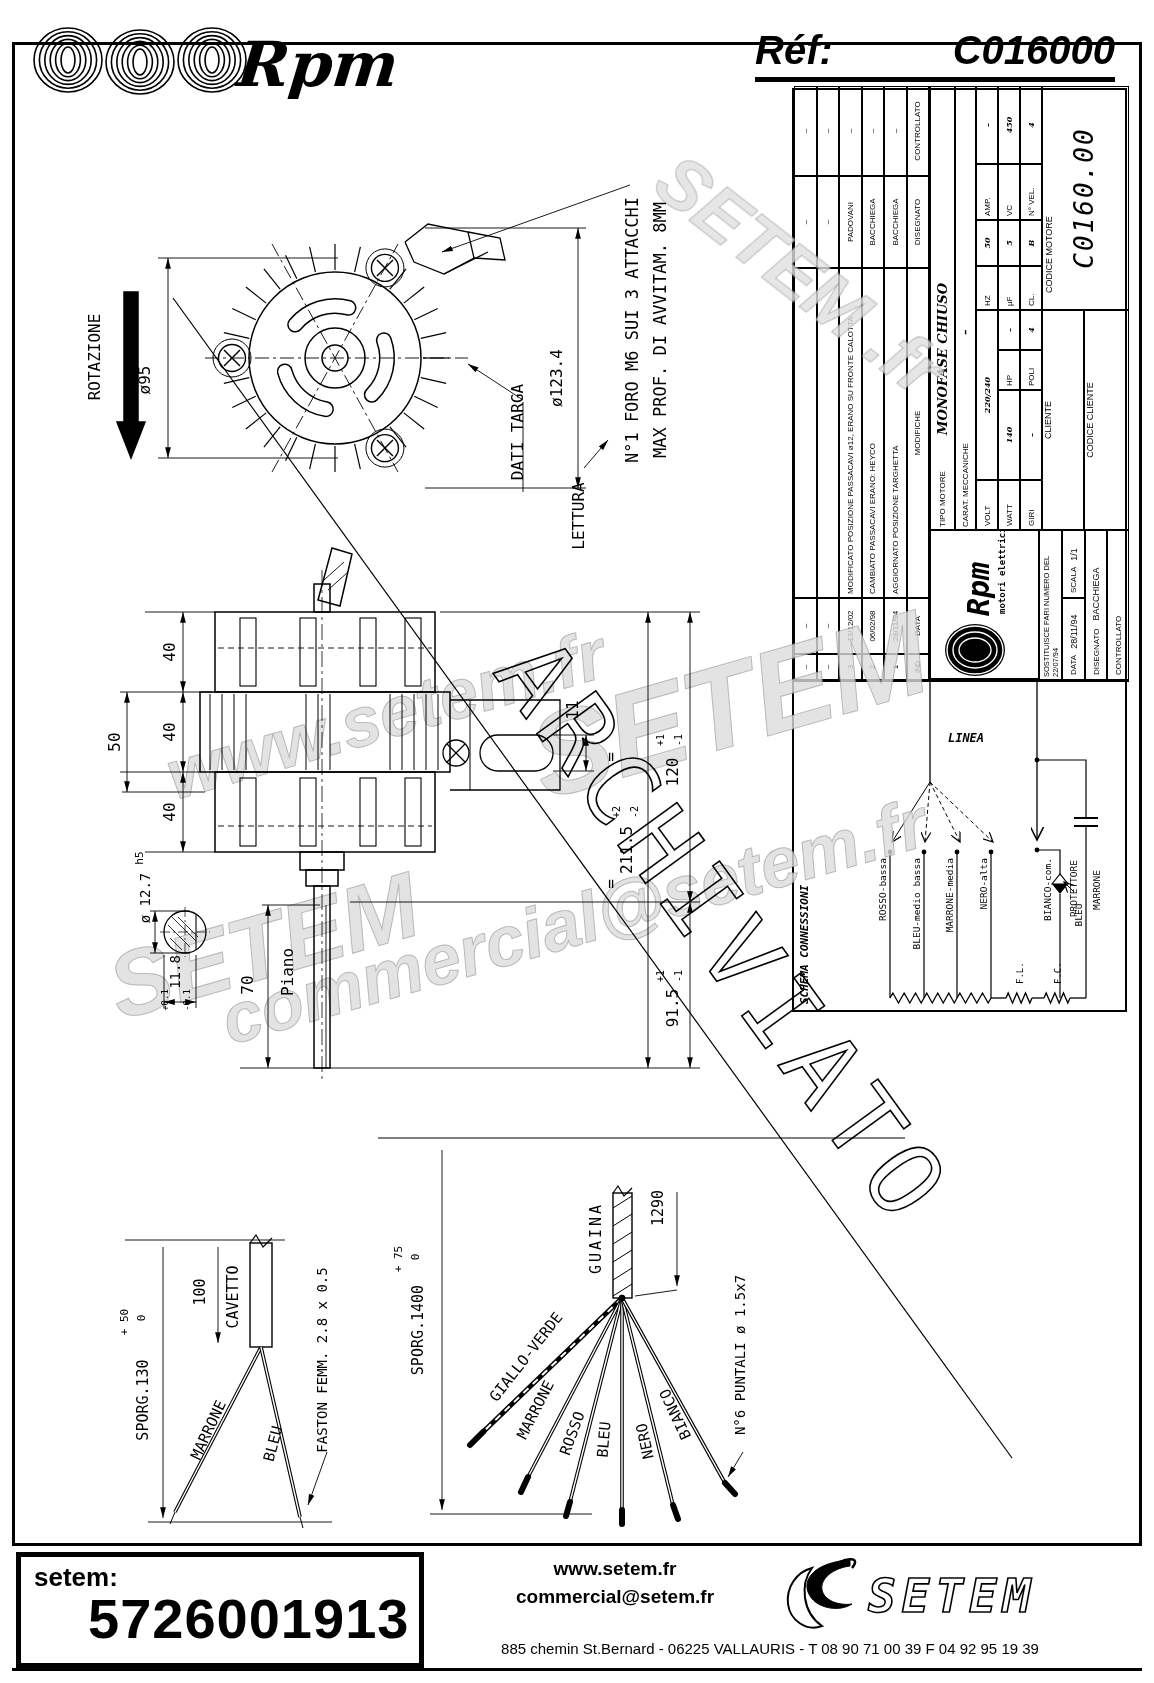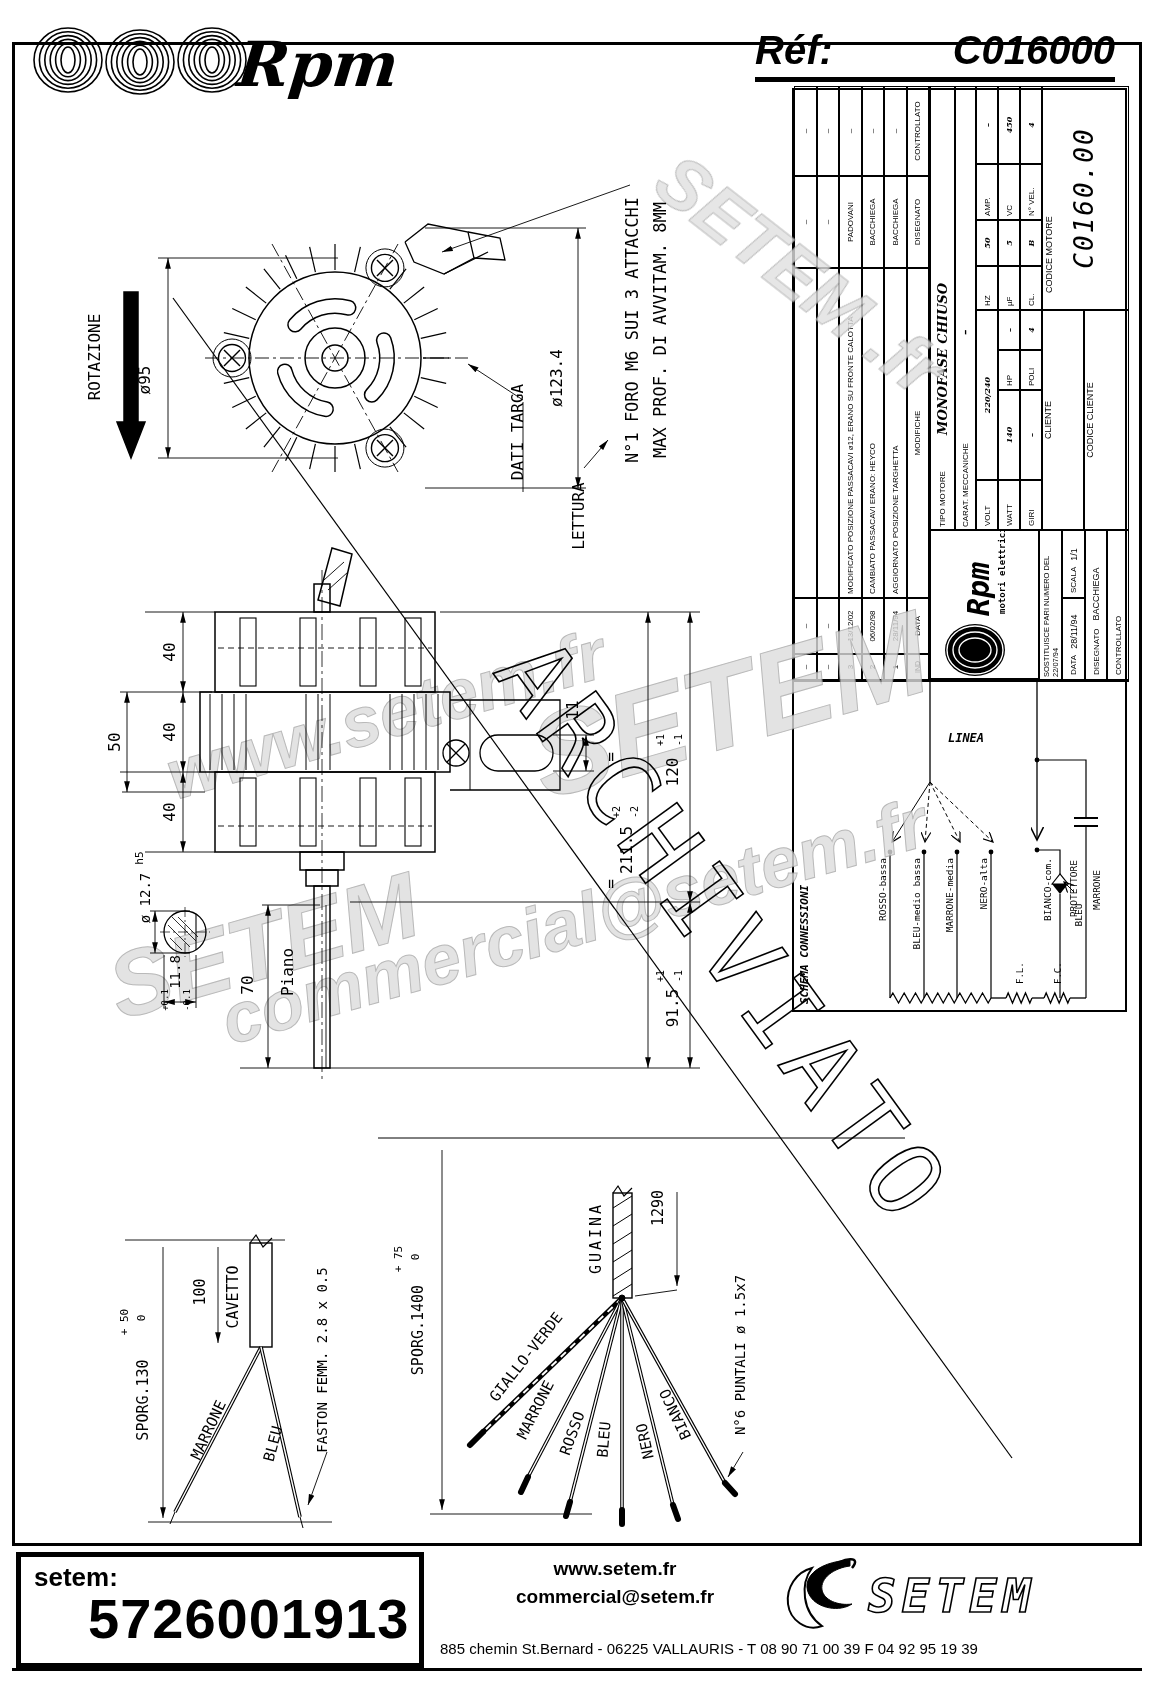--- a/index.html
+++ b/index.html
@@ -19,21 +19,21 @@
   .mrow{display:flex;height:22.5px;}
   .mrow>div{border:1px solid #000;box-sizing:border-box;font-size:8px;display:flex;align-items:center;justify-content:center;overflow:hidden;white-space:nowrap;}
   .mdesc{justify-content:flex-start!important;padding-left:3px;}
   #codmot-val{font-family:"DejaVu Sans Mono",monospace;font-style:italic;font-size:26px;letter-spacing:2px;text-align:center;margin-top:14px;}
   
   #f-codebox{left:16px;top:1552px;width:408px;height:116px;border:5px solid #000;}
   #f-codelbl{left:34px;top:1562px;font-size:26px;font-weight:bold;}
   #f-codeval{left:88px;top:1586px;font-size:56px;font-weight:bold;letter-spacing:1px;}
   #f-web{left:450px;top:1558px;width:330px;text-align:center;font-size:19px;font-weight:bold;}
   #f-mail{left:450px;top:1586px;width:330px;text-align:center;font-size:19px;font-weight:bold;}
-  #f-addr{left:440px;top:1640px;width:660px;font-size:15px;}
+  #f-addr{left:440px;top:1640px;width:660px;text-align:center;font-size:15px;}
   #f-bottom{left:12px;top:1668px;width:1130px;height:0;border-top:3px solid #000;}
   svg text{font-family:"DejaVu Sans Mono",monospace;}
   .wm{font-family:"Liberation Sans",sans-serif;font-weight:bold;font-style:italic;}
 </style>
 </head>
 <body>
 
 <div class="abs" id="frame"></div>
 <div class="abs" id="f-bottom"></div>
 

